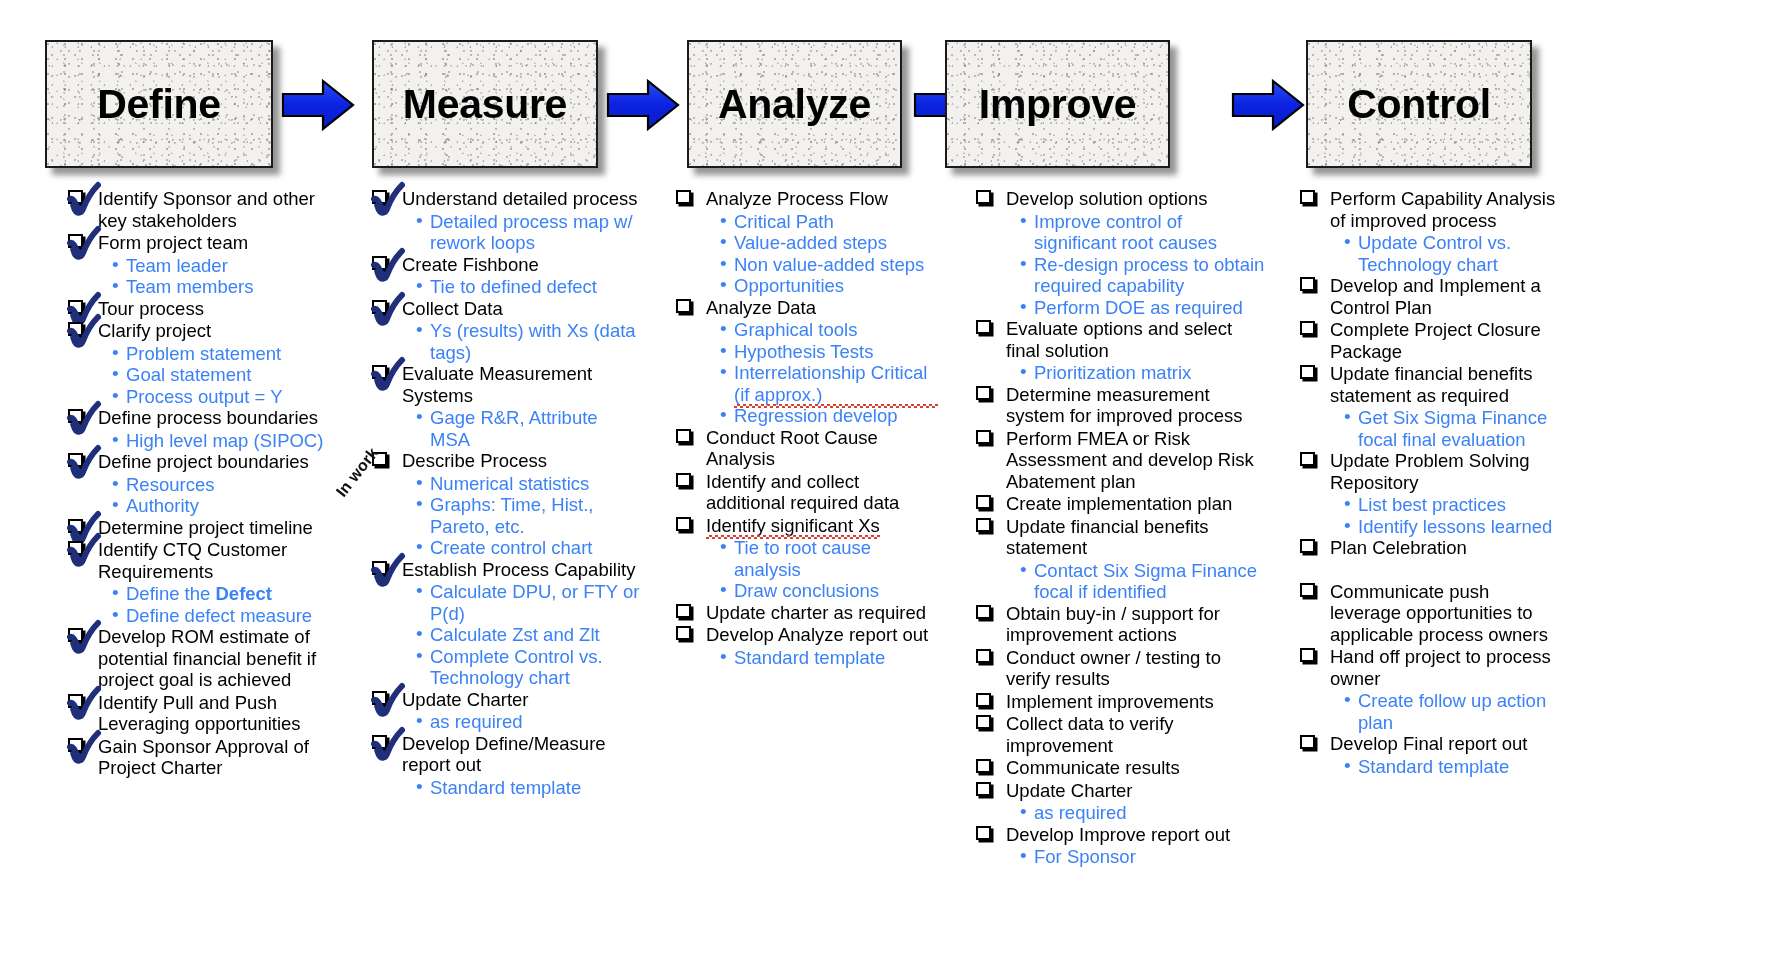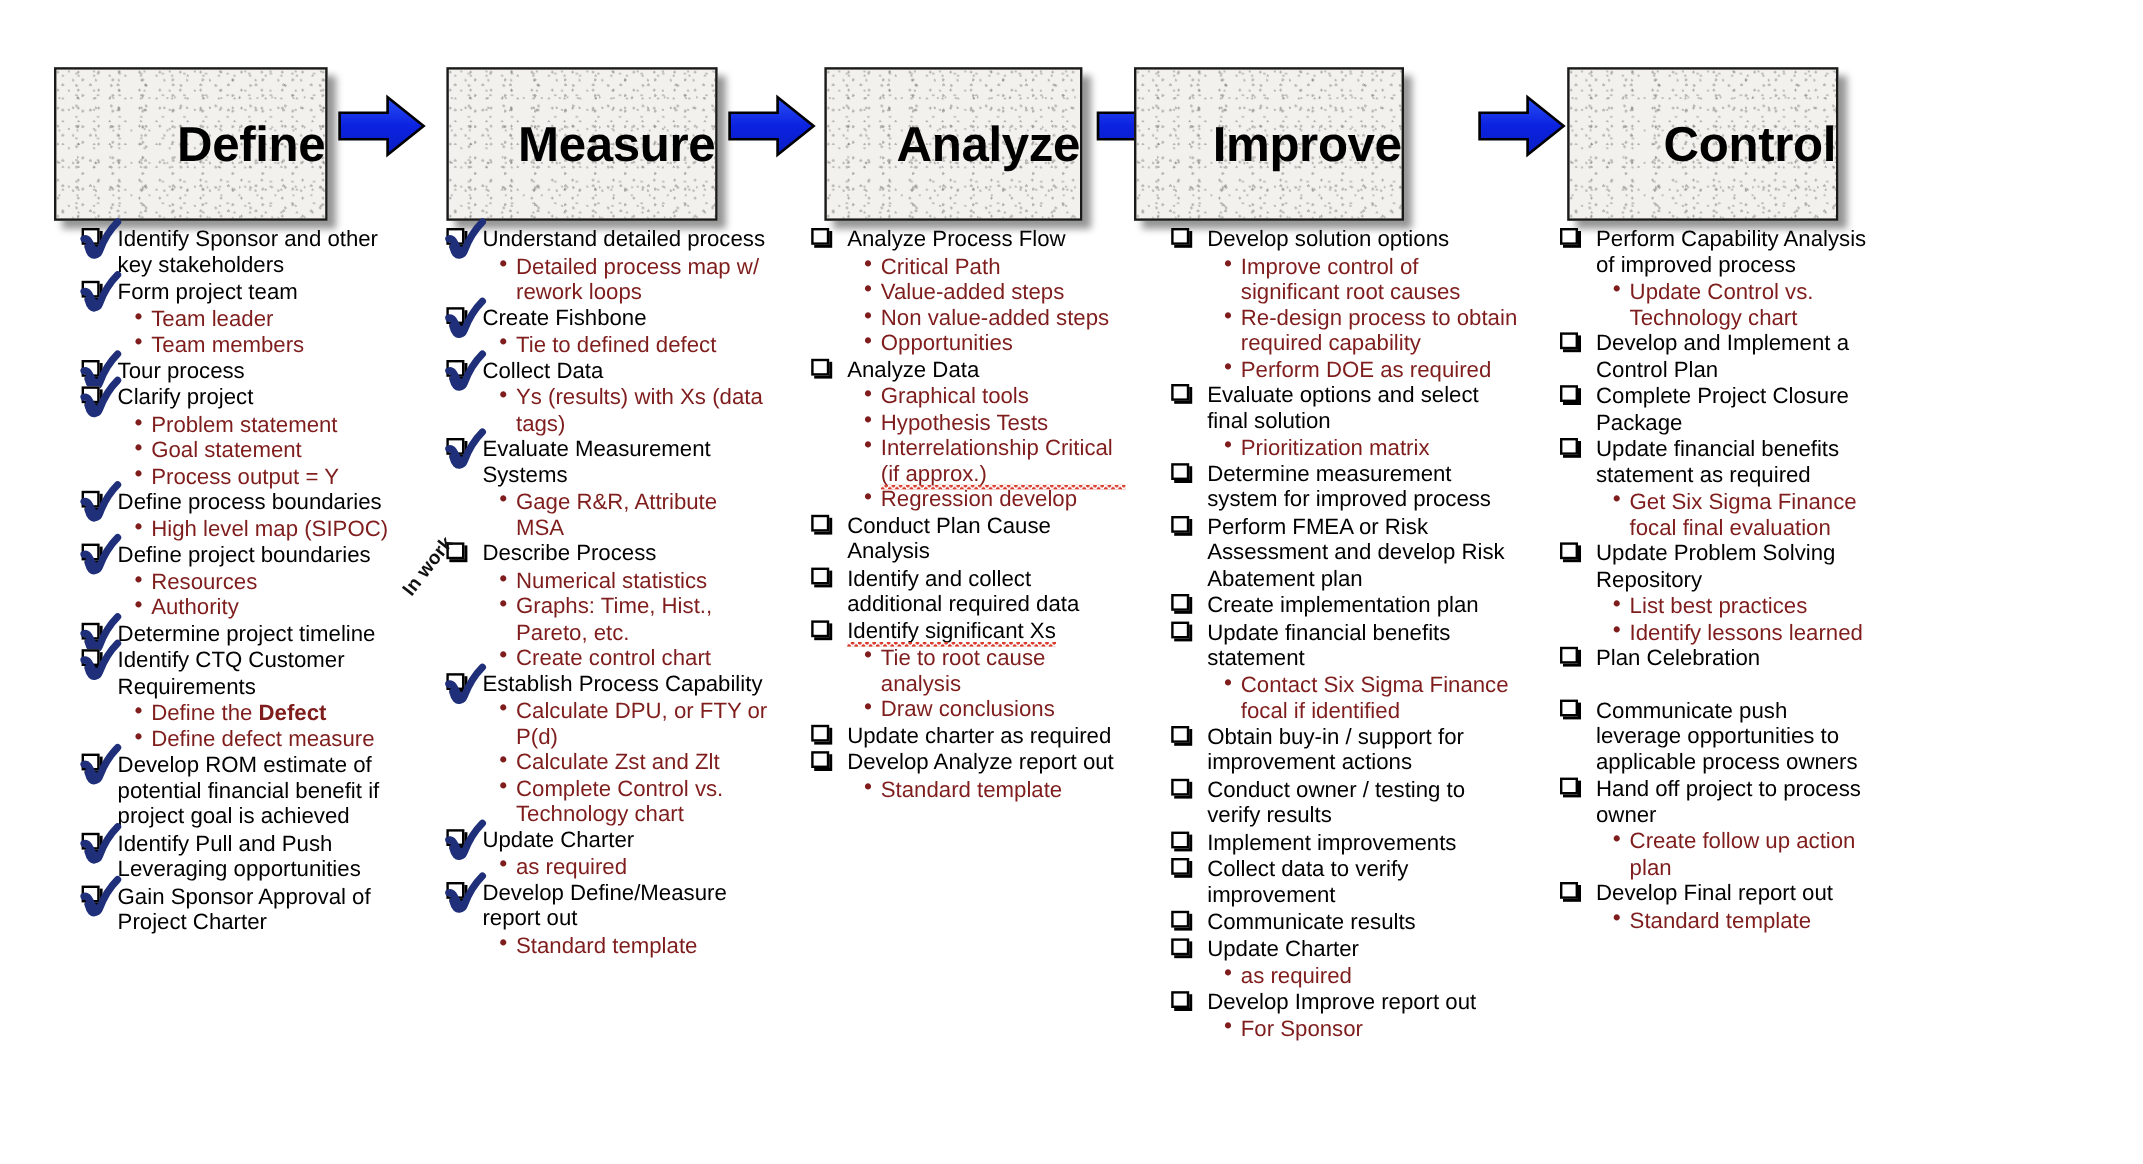--- a/index.html
+++ b/index.html
@@ -26,38 +26,37 @@
   }
   .phase-header {
     position: absolute;
     top: 40px;
     height: 128px;
     border: 2px solid #1a1a1a;
     box-sizing: border-box;
     box-shadow: 7px 7px 6px rgba(0,0,0,0.42);
     display: flex;
     align-items: center;
-    justify-content: flex-end;
+    justify-content: center;
     
     background-color: #f2f1ee;
     background-image:
       radial-gradient(circle at 7% 14%, rgba(120,118,112,0.55) 0.9px, transparent 1.1px),
       radial-gradient(circle at 23% 61%, rgba(120,118,112,0.45) 1.1px, transparent 1.3px),
       radial-gradient(circle at 41% 27%, rgba(110,108,102,0.5) 0.8px, transparent 1.0px),
       radial-gradient(circle at 58% 78%, rgba(130,128,122,0.5) 1.0px, transparent 1.2px),
       radial-gradient(circle at 73% 38%, rgba(115,112,107,0.45) 0.9px, transparent 1.1px),
       radial-gradient(circle at 88% 66%, rgba(125,122,116,0.5) 1.0px, transparent 1.2px),
       radial-gradient(circle at 15% 88%, rgba(118,115,110,0.4) 0.8px, transparent 1.0px),
       radial-gradient(circle at 49% 9%, rgba(128,125,119,0.45) 0.9px, transparent 1.1px),
       radial-gradient(circle at 66% 92%, rgba(112,110,104,0.45) 0.8px, transparent 1.0px),
       radial-gradient(circle at 93% 19%, rgba(122,120,114,0.4) 0.9px, transparent 1.1px);
     background-size:
       17px 15px, 23px 21px, 13px 19px, 29px 17px, 19px 23px,
       25px 13px, 15px 27px, 21px 16px, 27px 25px, 18px 18px;
-    margin-top: 16px;
   }
   .phase-header .phase-title {
     font-size: 41px;
     font-weight: bold;
     letter-spacing: -0.3px;
     color: #000;
     line-height: 1;
   }
 
   .arrow {
@@ -116,21 +115,21 @@
     pointer-events: none;
   }
   li.check-item > .tick svg { display: block; overflow: visible; }
 
   li.sub-item {
     position: relative;
     padding-left: 14px;
     margin: 0;
     font-size: 18.5px;
     line-height: 21.5px;
-    color: #7f1d1d;
+    color: #3b82f6;
   }
   li.sub-item::before {
     content: "\2022";
     position: absolute;
     left: 0;
     top: -1px;
     font-size: 19px;
     line-height: 21.5px;
   }
   ul.sublist { margin-left: 44px; }
@@ -404,21 +403,21 @@
           <li class="sub-item"><span>Non value-added steps</span></li>
           <li class="sub-item"><span>Opportunities</span></li>
         </ul>
         <li class="check-item"><span class="cbox"></span><span>Analyze Data</span></li>
         <ul class="sublist">
           <li class="sub-item"><span>Graphical tools</span></li>
           <li class="sub-item"><span>Hypothesis Tests</span></li>
           <li class="sub-item"><span><span class="squiggle">Interrelationship Critical (if approx.)</span></span></li>
           <li class="sub-item"><span>Regression develop</span></li>
         </ul>
-        <li class="check-item"><span class="cbox"></span><span>Conduct Plan Cause Analysis</span></li>
+        <li class="check-item"><span class="cbox"></span><span>Conduct Root Cause Analysis</span></li>
         <li class="check-item"><span class="cbox"></span><span>Identify and collect additional required data</span></li>
         <li class="check-item"><span class="cbox"></span><span><span class="squiggle">Identify significant Xs</span></span></li>
         <ul class="sublist">
           <li class="sub-item"><span>Tie to root cause analysis</span></li>
           <li class="sub-item"><span>Draw conclusions</span></li>
         </ul>
         <li class="check-item"><span class="cbox"></span><span>Update charter as required</span></li>
         <li class="check-item"><span class="cbox"></span><span>Develop Analyze report out</span></li>
         <ul class="sublist">
           <li class="sub-item"><span>Standard template</span></li>

